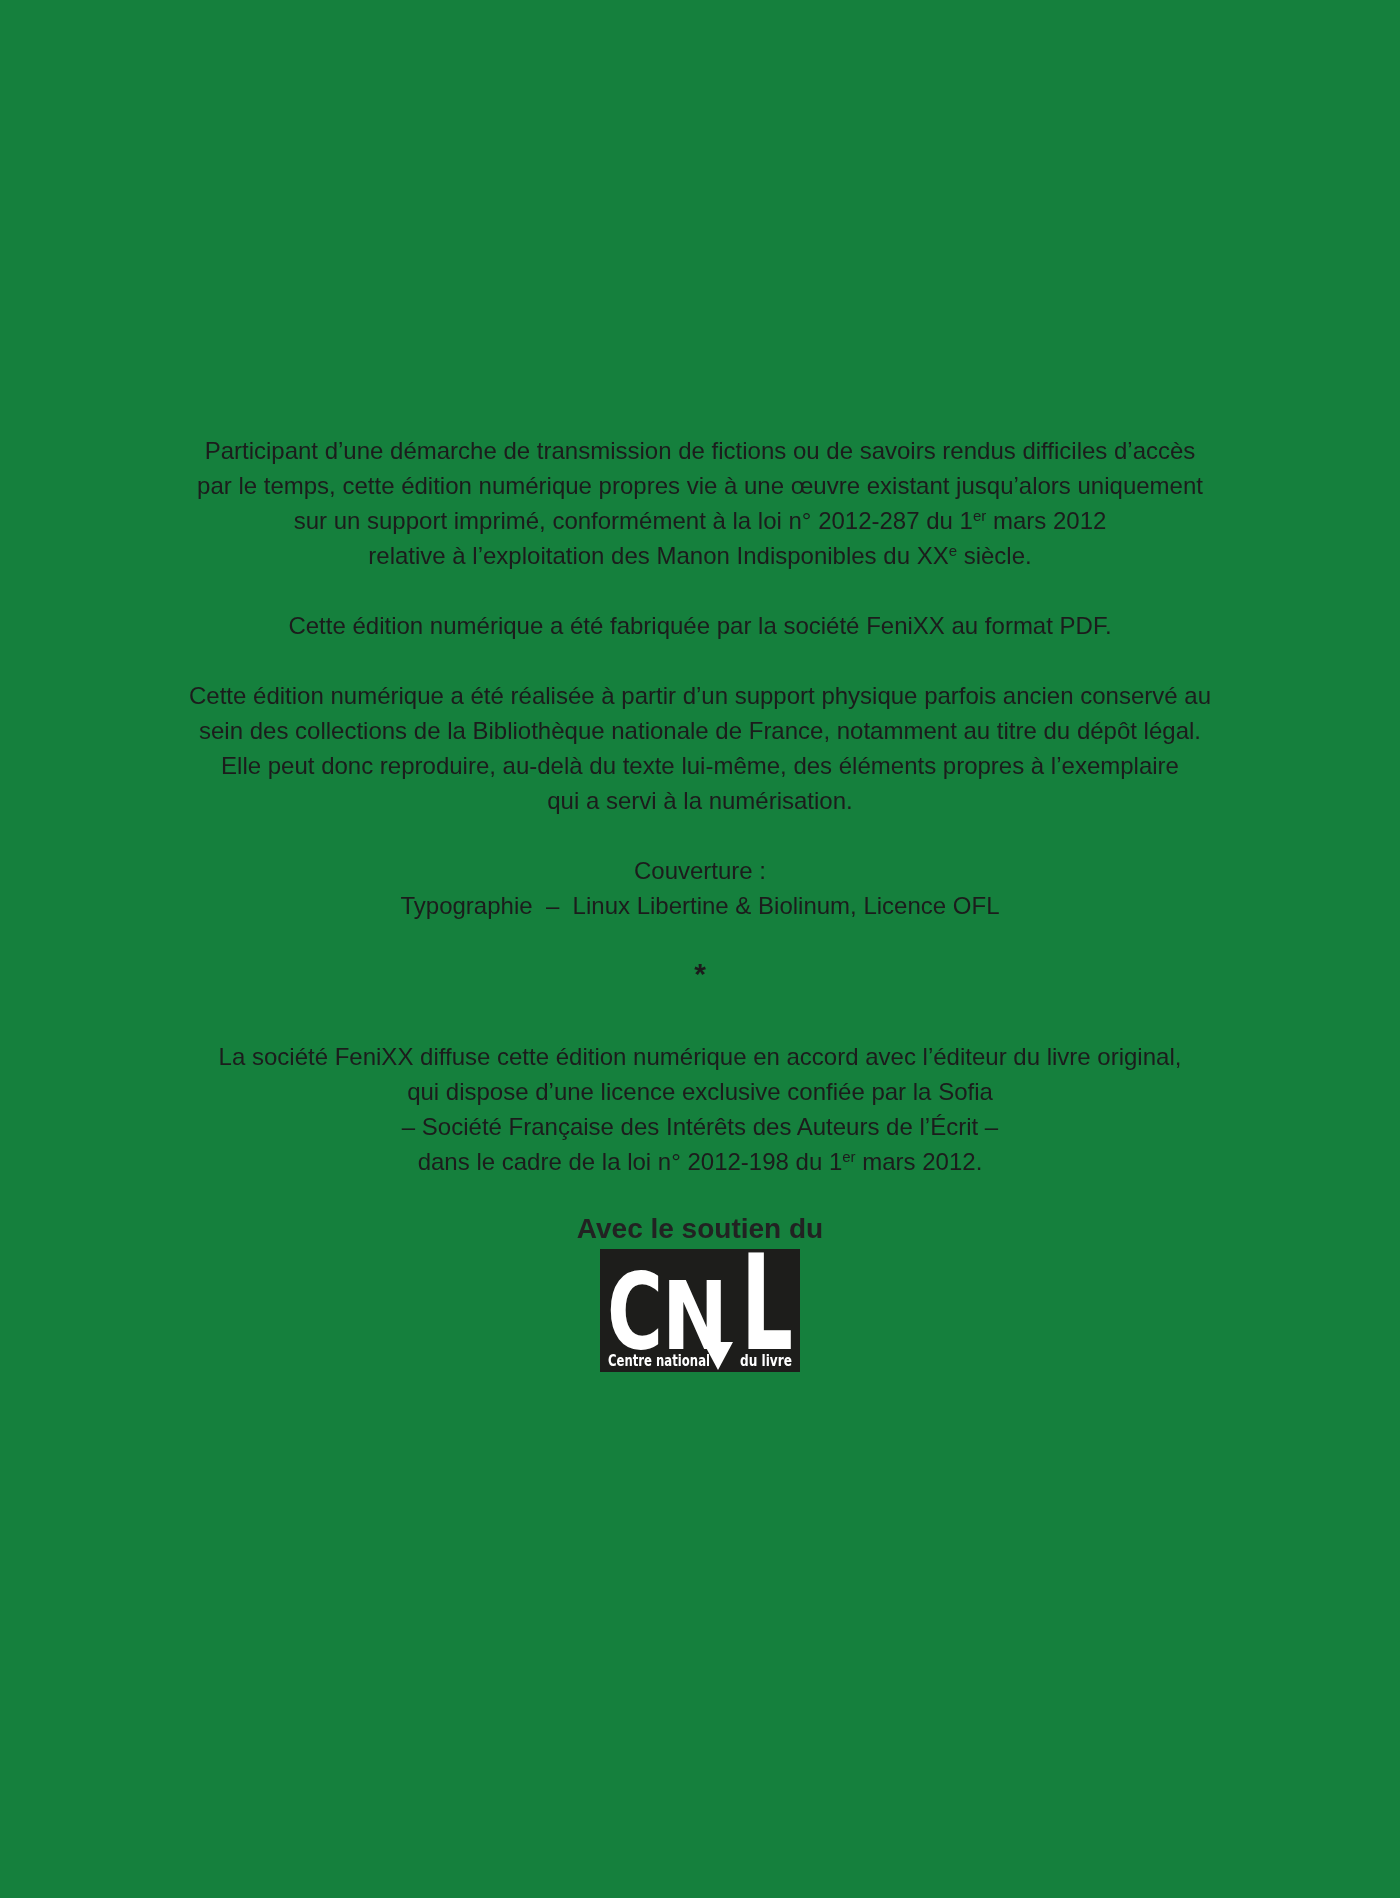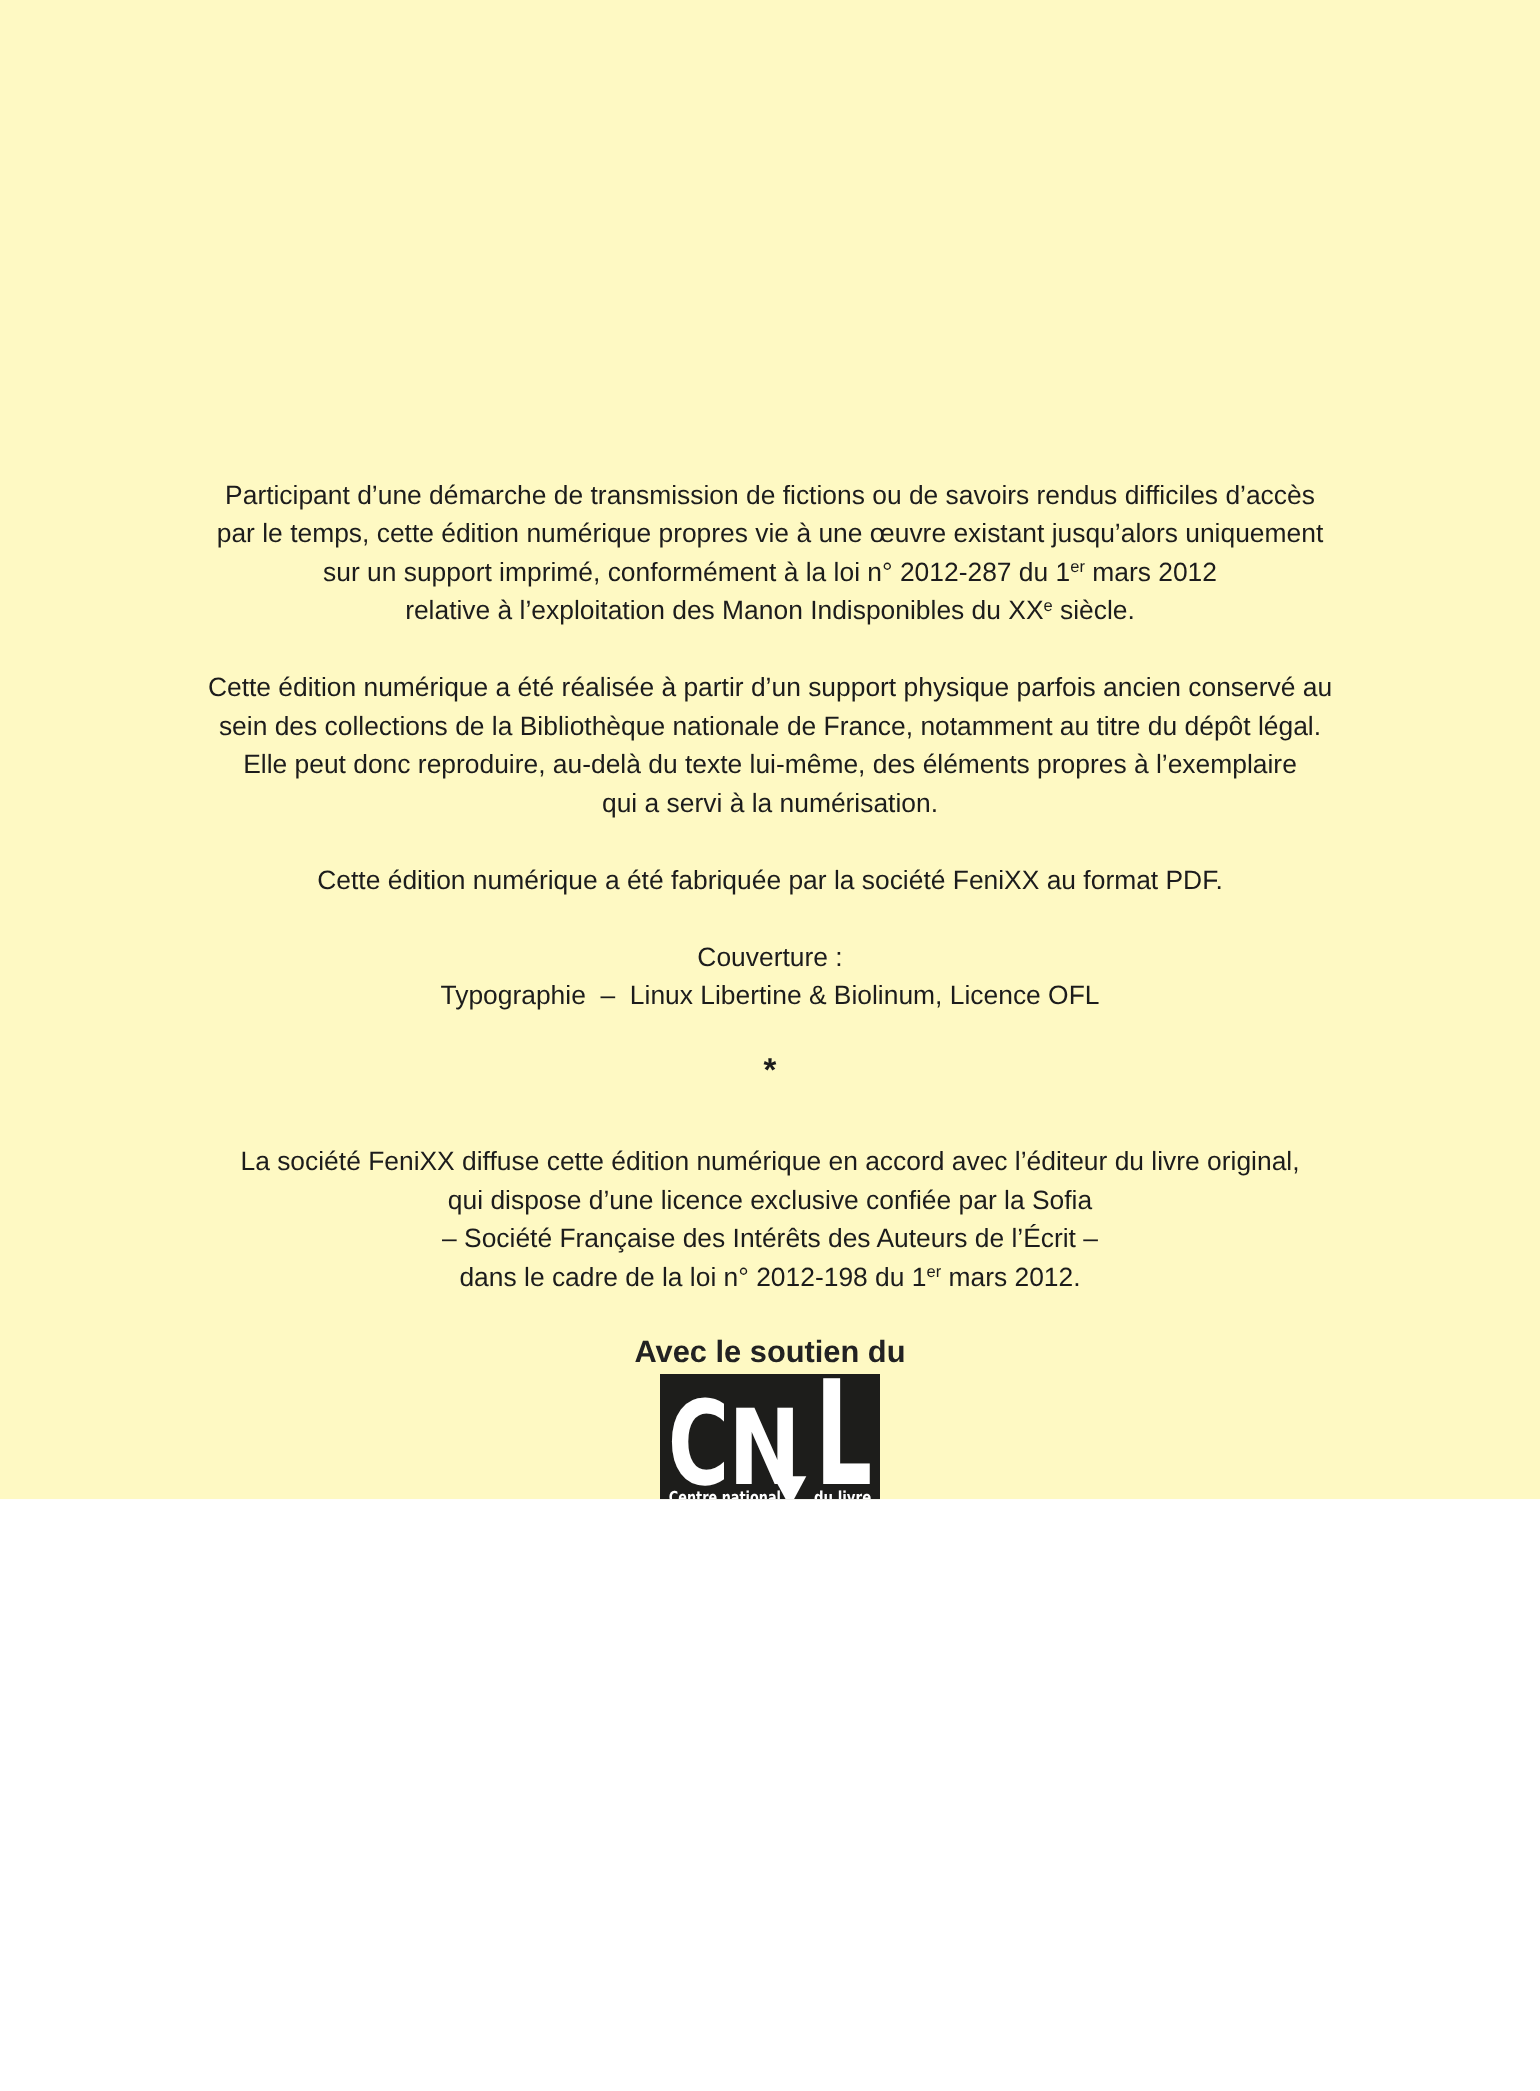--- a/index.html
+++ b/index.html
@@ -3,23 +3,23 @@
 <meta charset="utf-8">
 <style>
   html, body {
     margin: 0;
     padding: 0;
     background: #ffffff;
   }
   .page {
     position: relative;
     width: 1400px;
-    height: 1363px;
+    height: 1898px;
     margin: 0 auto;
-    background: #fef9c3;
+    background: #15803d;
     font-family: "Liberation Sans", "DejaVu Sans", sans-serif;
     color: #1c1c1c;
     overflow: hidden;
   }
   .content {
     padding-top: 433px;
     text-align: center;
   }
   .para {
     margin: 0 auto 35px auto;
@@ -72,28 +72,28 @@
   <div class="content">
 
     <div class="para">
       <div class="line">Participant d’une démarche de transmission de fictions ou de savoirs rendus difficiles d’accès</div>
       <div class="line">par le temps, cette édition numérique propres vie à une œuvre existant jusqu’alors uniquement</div>
       <div class="line"><span>sur un support imprimé, conformément à la loi n° 2012-287 du 1</span><sup>er</sup><span> mars 2012</span></div>
       <div class="line"><span>relative à l’exploitation des Manon Indisponibles du XX</span><sup>e</sup><span> siècle.</span></div>
     </div>
 
     <div class="para">
+      <div class="line">Cette édition numérique a été fabriquée par la société FeniXX au format PDF.</div>
+    </div>
+
+    <div class="para">
       <div class="line">Cette édition numérique a été réalisée à partir d’un support physique parfois ancien conservé au</div>
       <div class="line">sein des collections de la Bibliothèque nationale de France, notamment au titre du dépôt légal.</div>
       <div class="line">Elle peut donc reproduire, au-delà du texte lui-même, des éléments propres à l’exemplaire</div>
       <div class="line">qui a servi à la numérisation.</div>
-    </div>
-
-    <div class="para">
-      <div class="line">Cette édition numérique a été fabriquée par la société FeniXX au format PDF.</div>
     </div>
 
     <div class="para cover-block">
       <div class="line">Couverture :</div>
       <div class="line">Typographie  –  Linux Libertine &amp; Biolinum, Licence OFL</div>
     </div>
 
     <div class="separator-line">*</div>
 
     <div class="para para-diffusion">

